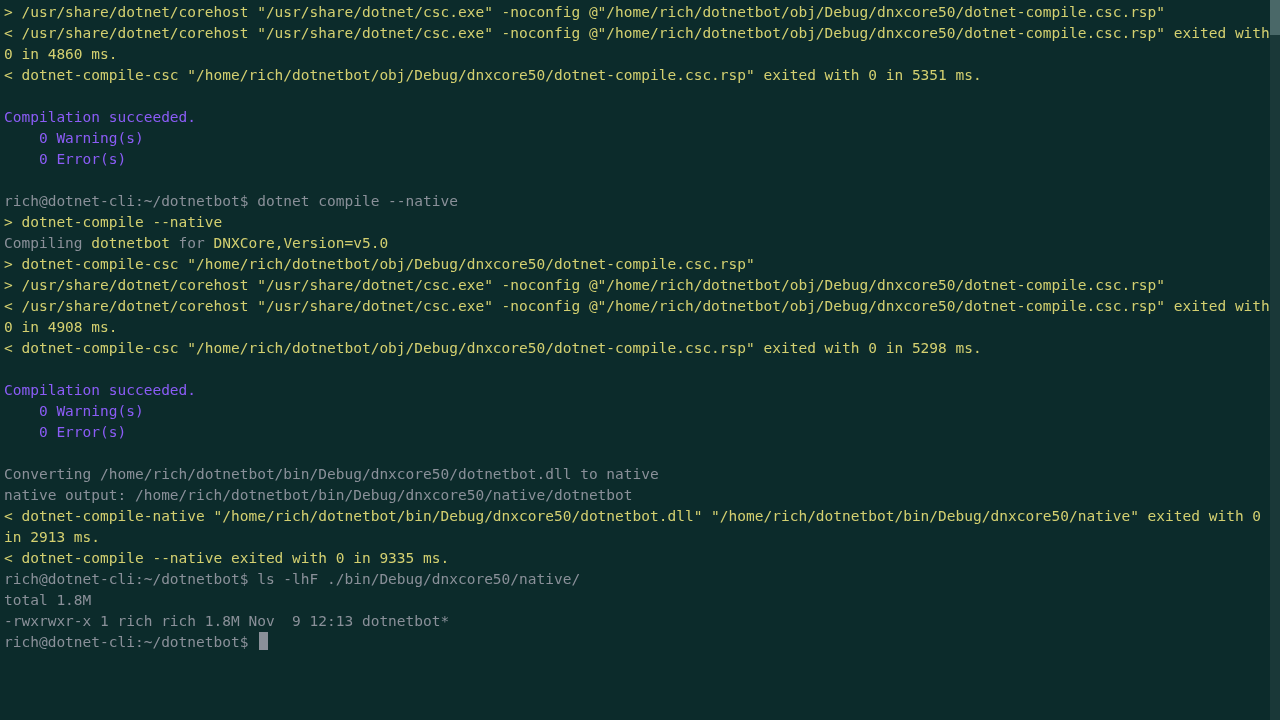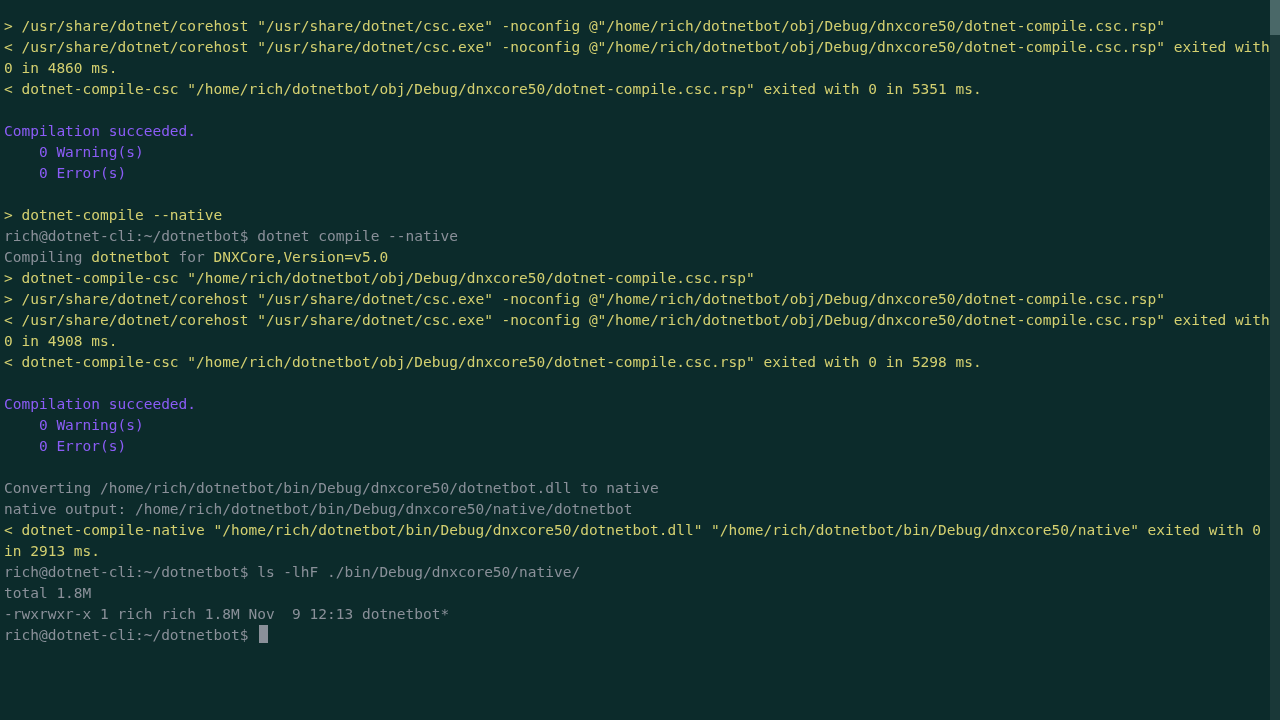--- a/index.html
+++ b/index.html
@@ -37,49 +37,50 @@
       background: #1a3838;
     }
     .scrollbar-thumb {
       position: absolute;
       right: 0;
       top: 0;
       width: 10px;
       height: 35px;
       background: #4a6868;
     }
-    #terminal { padding-top: 16px; }
+    #terminal { padding-top: 2px; }
   </style>
 </head>
 <body>
 
 <div id="terminal">
     <div class="line yellow">&gt; /usr/share/dotnet/corehost "/usr/share/dotnet/csc.exe" -noconfig @"/home/rich/dotnetbot/obj/Debug/dnxcore50/dotnet-compile.csc.rsp"</div>
     <div class="line yellow">&lt; /usr/share/dotnet/corehost "/usr/share/dotnet/csc.exe" -noconfig @"/home/rich/dotnetbot/obj/Debug/dnxcore50/dotnet-compile.csc.rsp" exited with 0 in 4860 ms.</div>
     <div class="line yellow">&lt; dotnet-compile-csc "/home/rich/dotnetbot/obj/Debug/dnxcore50/dotnet-compile.csc.rsp" exited with 0 in 5351 ms.</div>
     <div class="empty"></div>
     <div class="line white">Compilation succeeded.</div>
     <div class="line white">    0 Warning(s)</div>
     <div class="line white">    0 Error(s)</div>
     <div class="empty"></div>
+    <div class="line"><span class="gray">rich@dotnet-cli:~/dotnetbot$ </span><span class="gray">dotnet compile --native</span></div>
     <div class="line yellow">&gt; dotnet-compile --native</div>
-    <div class="line"><span class="gray">rich@dotnet-cli:~/dotnetbot$ </span><span class="gray">dotnet compile --native</span></div>
     <div class="line"><span class="gray">Compiling </span><span class="yellow">dotnetbot</span><span class="gray"> for </span><span class="yellow">DNXCore,Version=v5.0</span></div>
     <div class="line yellow">&gt; dotnet-compile-csc "/home/rich/dotnetbot/obj/Debug/dnxcore50/dotnet-compile.csc.rsp"</div>
     <div class="line yellow">&gt; /usr/share/dotnet/corehost "/usr/share/dotnet/csc.exe" -noconfig @"/home/rich/dotnetbot/obj/Debug/dnxcore50/dotnet-compile.csc.rsp"</div>
     <div class="line yellow">&lt; /usr/share/dotnet/corehost "/usr/share/dotnet/csc.exe" -noconfig @"/home/rich/dotnetbot/obj/Debug/dnxcore50/dotnet-compile.csc.rsp" exited with 0 in 4908 ms.</div>
     <div class="line yellow">&lt; dotnet-compile-csc "/home/rich/dotnetbot/obj/Debug/dnxcore50/dotnet-compile.csc.rsp" exited with 0 in 5298 ms.</div>
     <div class="empty"></div>
     <div class="line white">Compilation succeeded.</div>
     <div class="line white">    0 Warning(s)</div>
     <div class="line white">    0 Error(s)</div>
     <div class="empty"></div>
     <div class="line gray">Converting /home/rich/dotnetbot/bin/Debug/dnxcore50/dotnetbot.dll to native</div>
     <div class="line gray">native output: /home/rich/dotnetbot/bin/Debug/dnxcore50/native/dotnetbot</div>
     <div class="line yellow">&lt; dotnet-compile-native "/home/rich/dotnetbot/bin/Debug/dnxcore50/dotnetbot.dll" "/home/rich/dotnetbot/bin/Debug/dnxcore50/native" exited with 0 in 2913 ms.</div>
+    <div class="line yellow">&lt; dotnet-compile --native exited with 0 in 9335 ms.</div>
     <div class="line"><span class="gray">rich@dotnet-cli:~/dotnetbot$ </span><span class="gray">ls -lhF ./bin/Debug/dnxcore50/native/</span></div>
     <div class="line gray">total 1.8M</div>
     <div class="line gray">-rwxrwxr-x 1 rich rich 1.8M Nov  9 12:13 dotnetbot*</div>
     <div class="line"><span class="gray">rich@dotnet-cli:~/dotnetbot$ </span><span class="gray"></span><span class="cursor"></span></div>
   </div>
 
 <div class="scrollbar">
   <div class="scrollbar-thumb"></div>
 </div>
 

